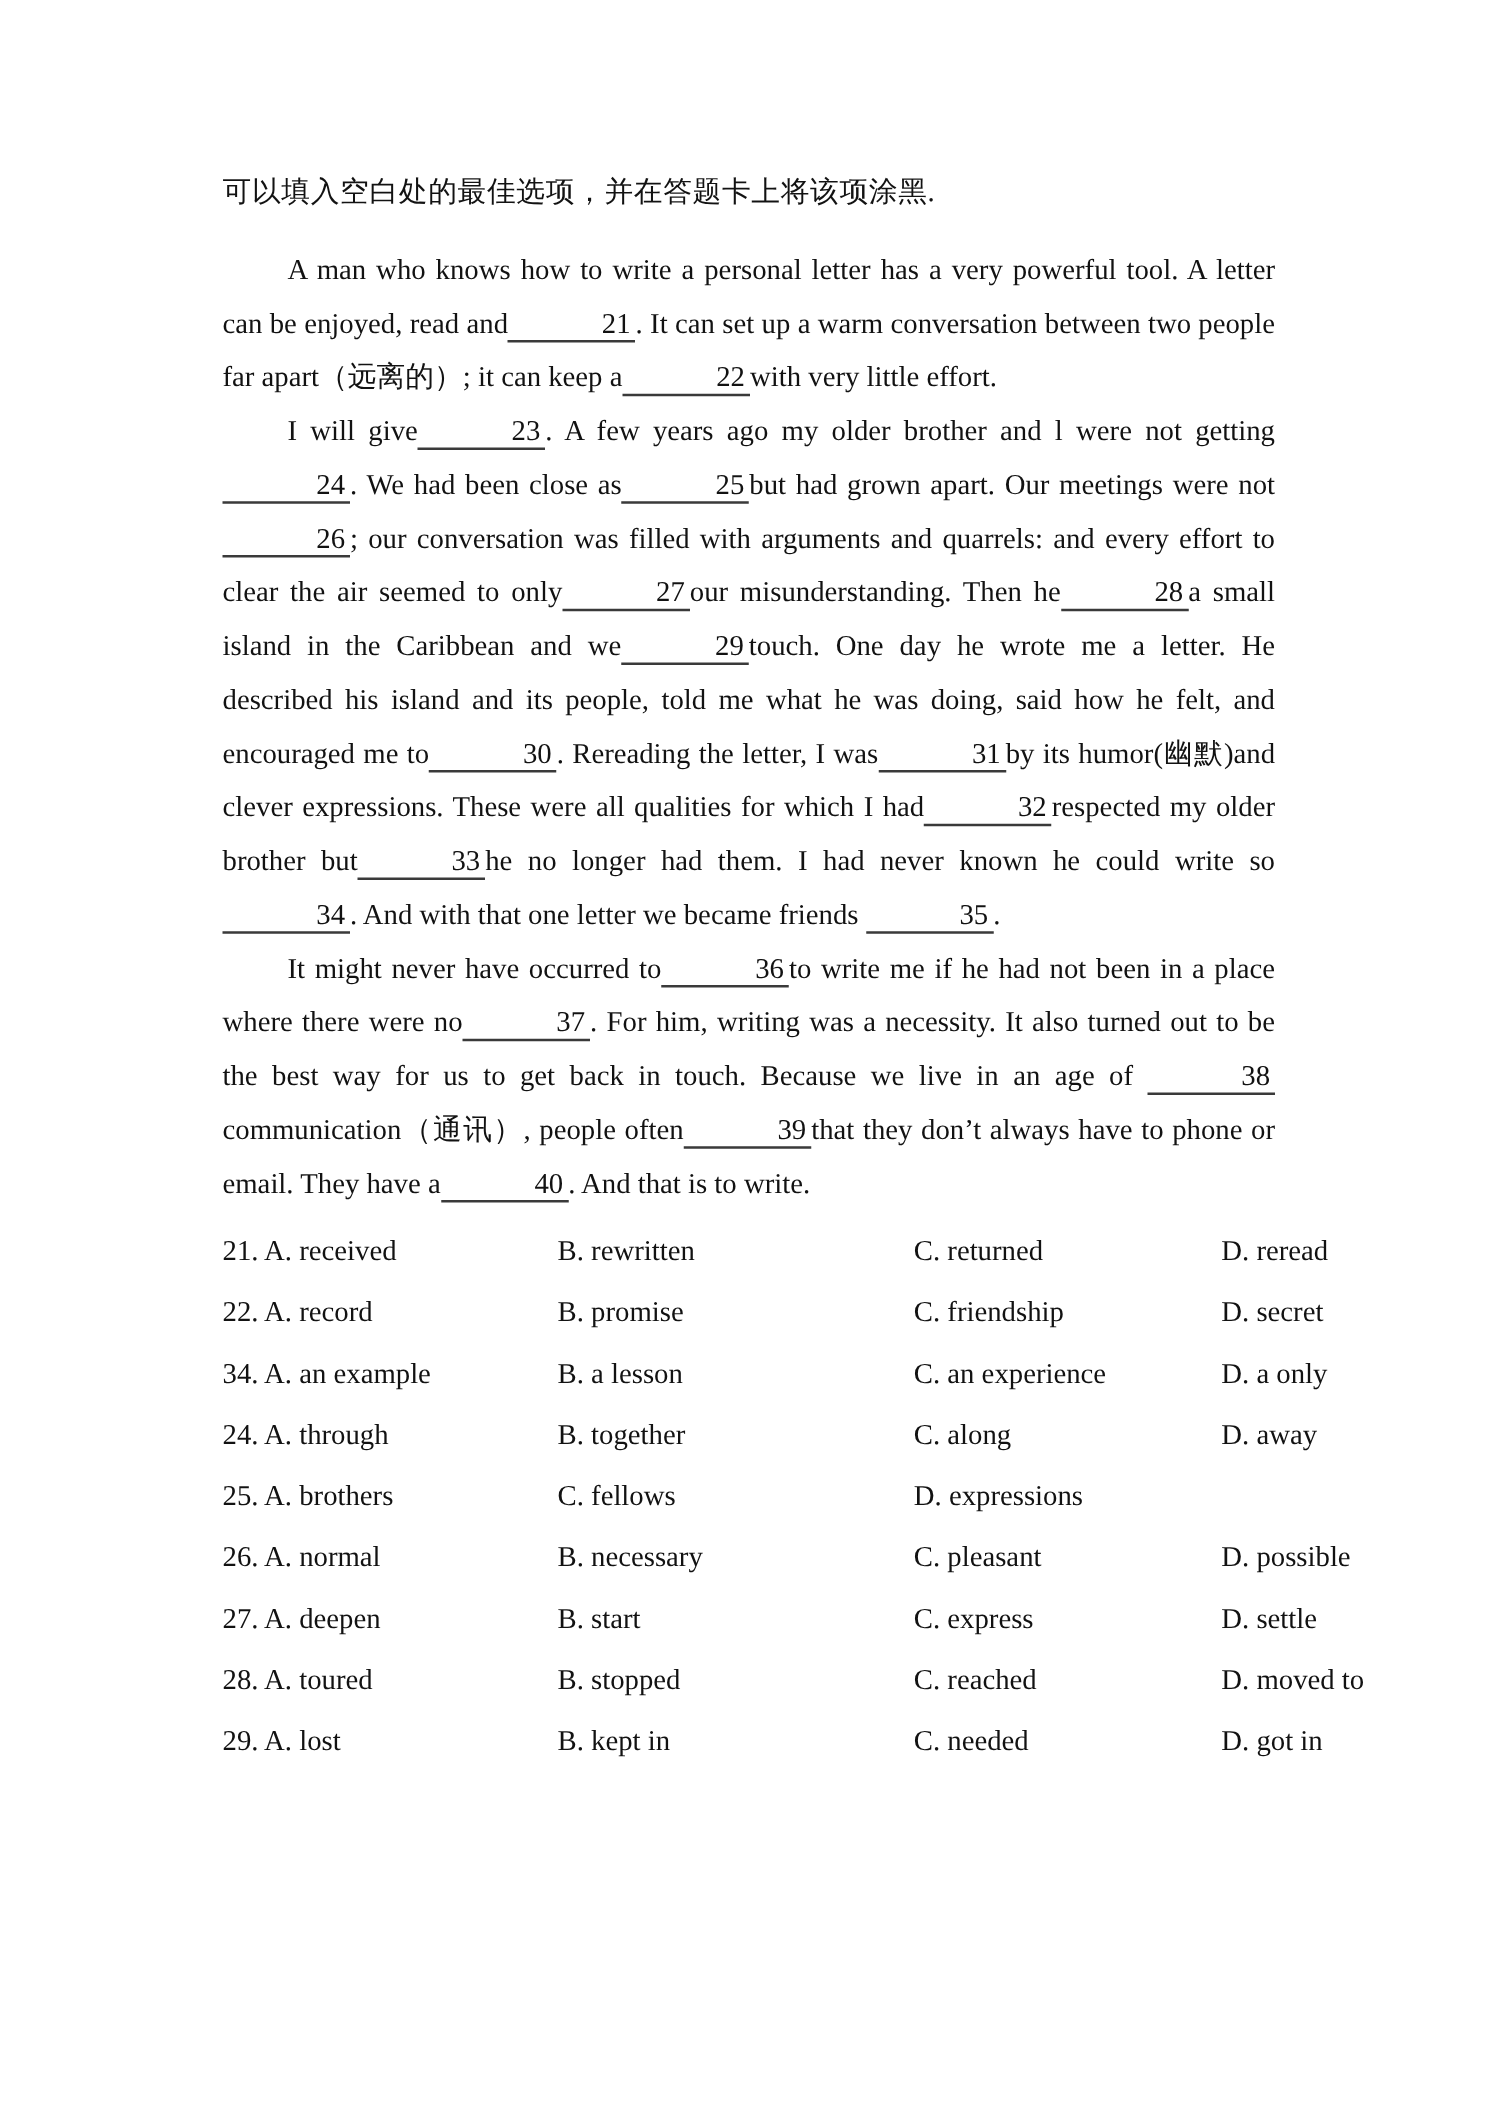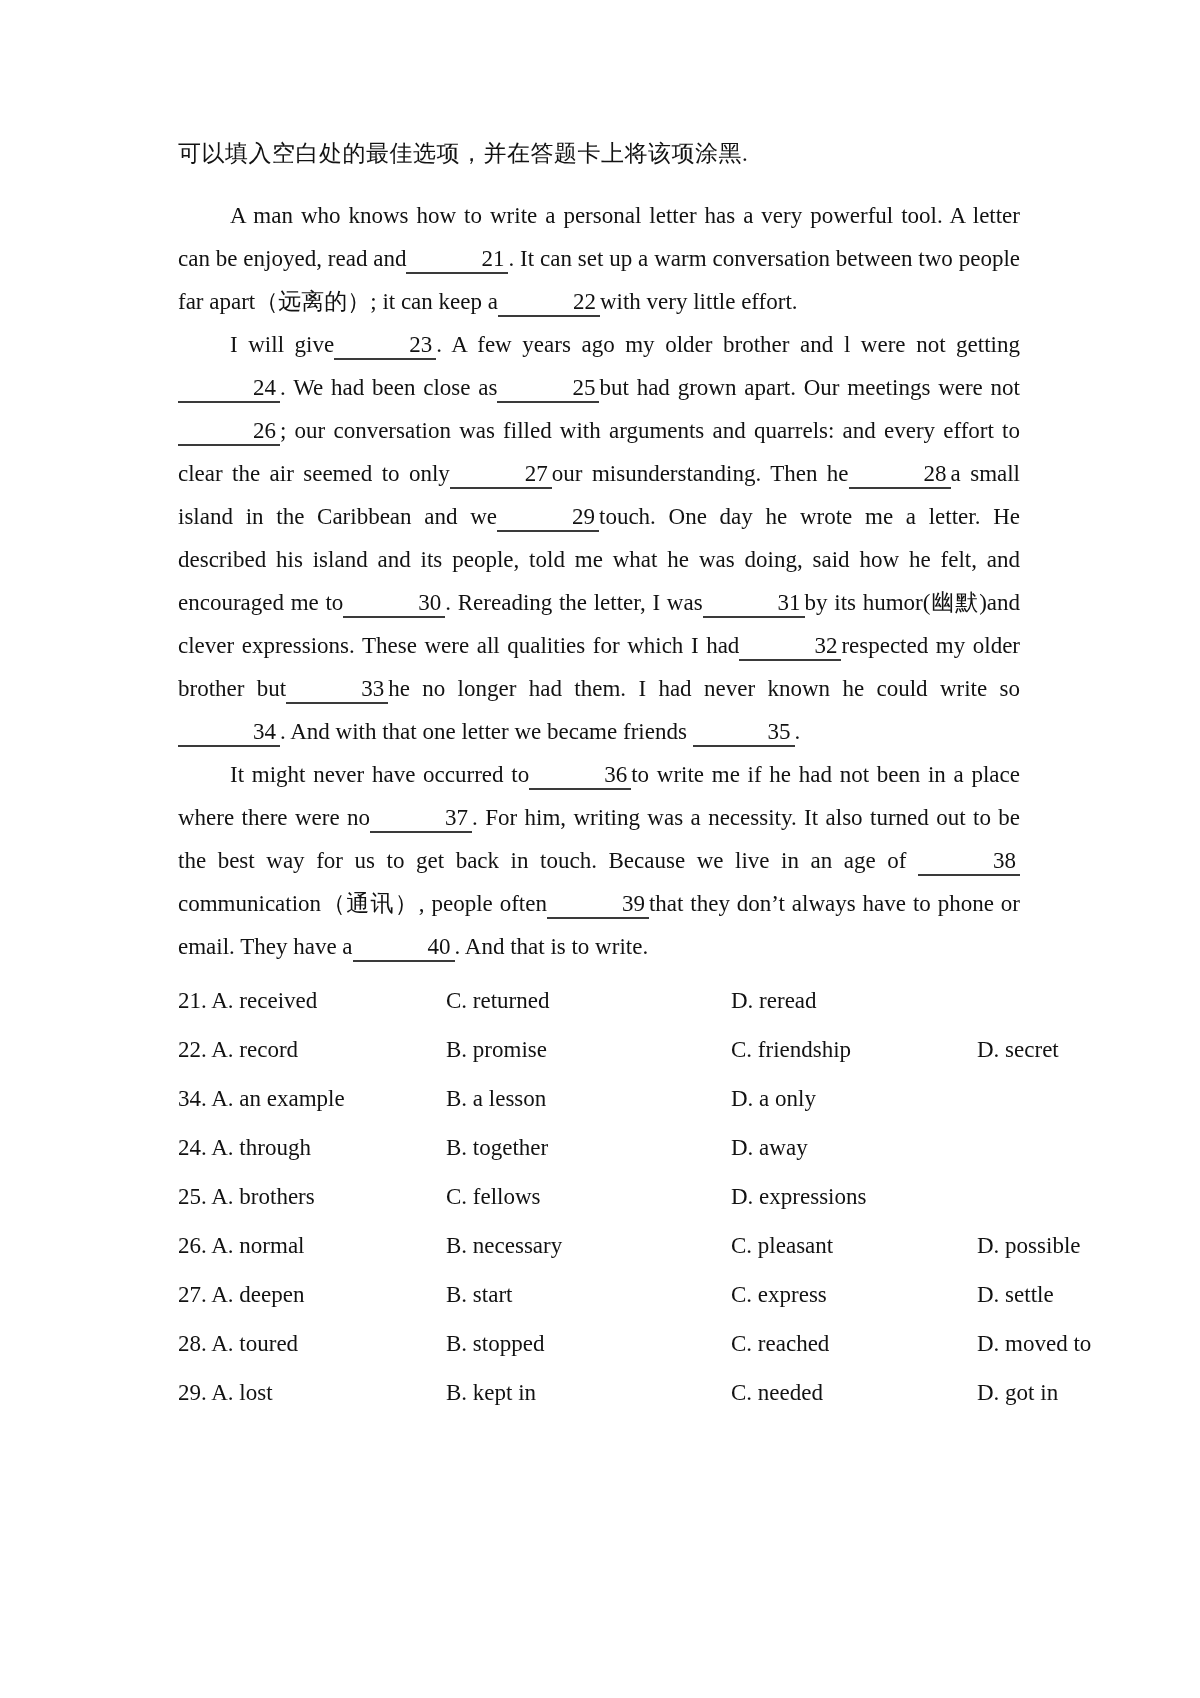--- a/index.html
+++ b/index.html
@@ -71,37 +71,40 @@
   <div class="content">
     <p class="instruction">可以填入空白处的最佳选项，并在答题卡上将该项涂黑.</p>
     <div>
         <p class="para"><span>A man who knows how to write a personal letter has a very powerful tool. A letter can be enjoyed, read and</span><span class="blank">21</span><span>. It can set up a warm conversation between two people far apart（远离的）; it can keep a</span><span class="blank">22</span><span>with very little effort.</span></p>
         <p class="para"><span>I will give</span><span class="blank">23</span><span>. A few years ago my older brother and l were not getting </span><span class="blank">24</span><span>. We had been close as</span><span class="blank">25</span><span>but had grown apart. Our meetings were not </span><span class="blank">26</span><span>; our conversation was filled with arguments and quarrels: and every effort to clear the air seemed to only</span><span class="blank">27</span><span>our misunderstanding. Then he</span><span class="blank">28</span><span>a small island in the Caribbean and we</span><span class="blank">29</span><span>touch. One day he wrote me a letter. He described his island and its people, told me what he was doing, said how he felt, and encouraged me to</span><span class="blank">30</span><span>. Rereading the letter, I was</span><span class="blank">31</span><span>by its humor(幽默)and clever expressions. These were all qualities for which I had</span><span class="blank">32</span><span>respected my older brother but</span><span class="blank">33</span><span>he no longer had them. I had never known he could write so</span><span class="blank">34</span><span>. And with that one letter we became friends </span><span class="blank">35</span><span>.</span></p>
         <p class="para"><span>It might never have occurred to</span><span class="blank">36</span><span>to write me if he had not been in a place where there were no</span><span class="blank">37</span><span>. For him, writing was a necessity. It also turned out to be the best way for us to get back in touch.  Because we live in an age of </span><span class="blank">38</span><span> communication（通讯）, people often</span><span class="blank">39</span><span>that they don’t always have to phone or email. They have a</span><span class="blank">40</span><span>. And that is to write.</span></p>
       </div>
     <div class="options">
         <div class="q-row">
           <div class="q-cell">21. A. received</div>
+          <div class="q-cell">B. rewritten</div>
           <div class="q-cell">C. returned</div>
           <div class="q-cell">D. reread</div>
         </div>
         <div class="q-row">
           <div class="q-cell">22. A. record</div>
           <div class="q-cell">B. promise</div>
           <div class="q-cell">C. friendship</div>
           <div class="q-cell">D. secret</div>
         </div>
         <div class="q-row">
           <div class="q-cell">34. A. an example</div>
           <div class="q-cell">B. a lesson</div>
+          <div class="q-cell">C. an experience</div>
           <div class="q-cell">D. a only</div>
         </div>
         <div class="q-row">
           <div class="q-cell">24. A. through</div>
           <div class="q-cell">B. together</div>
+          <div class="q-cell">C. along</div>
           <div class="q-cell">D. away</div>
         </div>
         <div class="q-row">
           <div class="q-cell">25. A. brothers</div>
           <div class="q-cell">C. fellows</div>
           <div class="q-cell">D. expressions</div>
         </div>
         <div class="q-row">
           <div class="q-cell">26. A. normal</div>
           <div class="q-cell">B. necessary</div>

